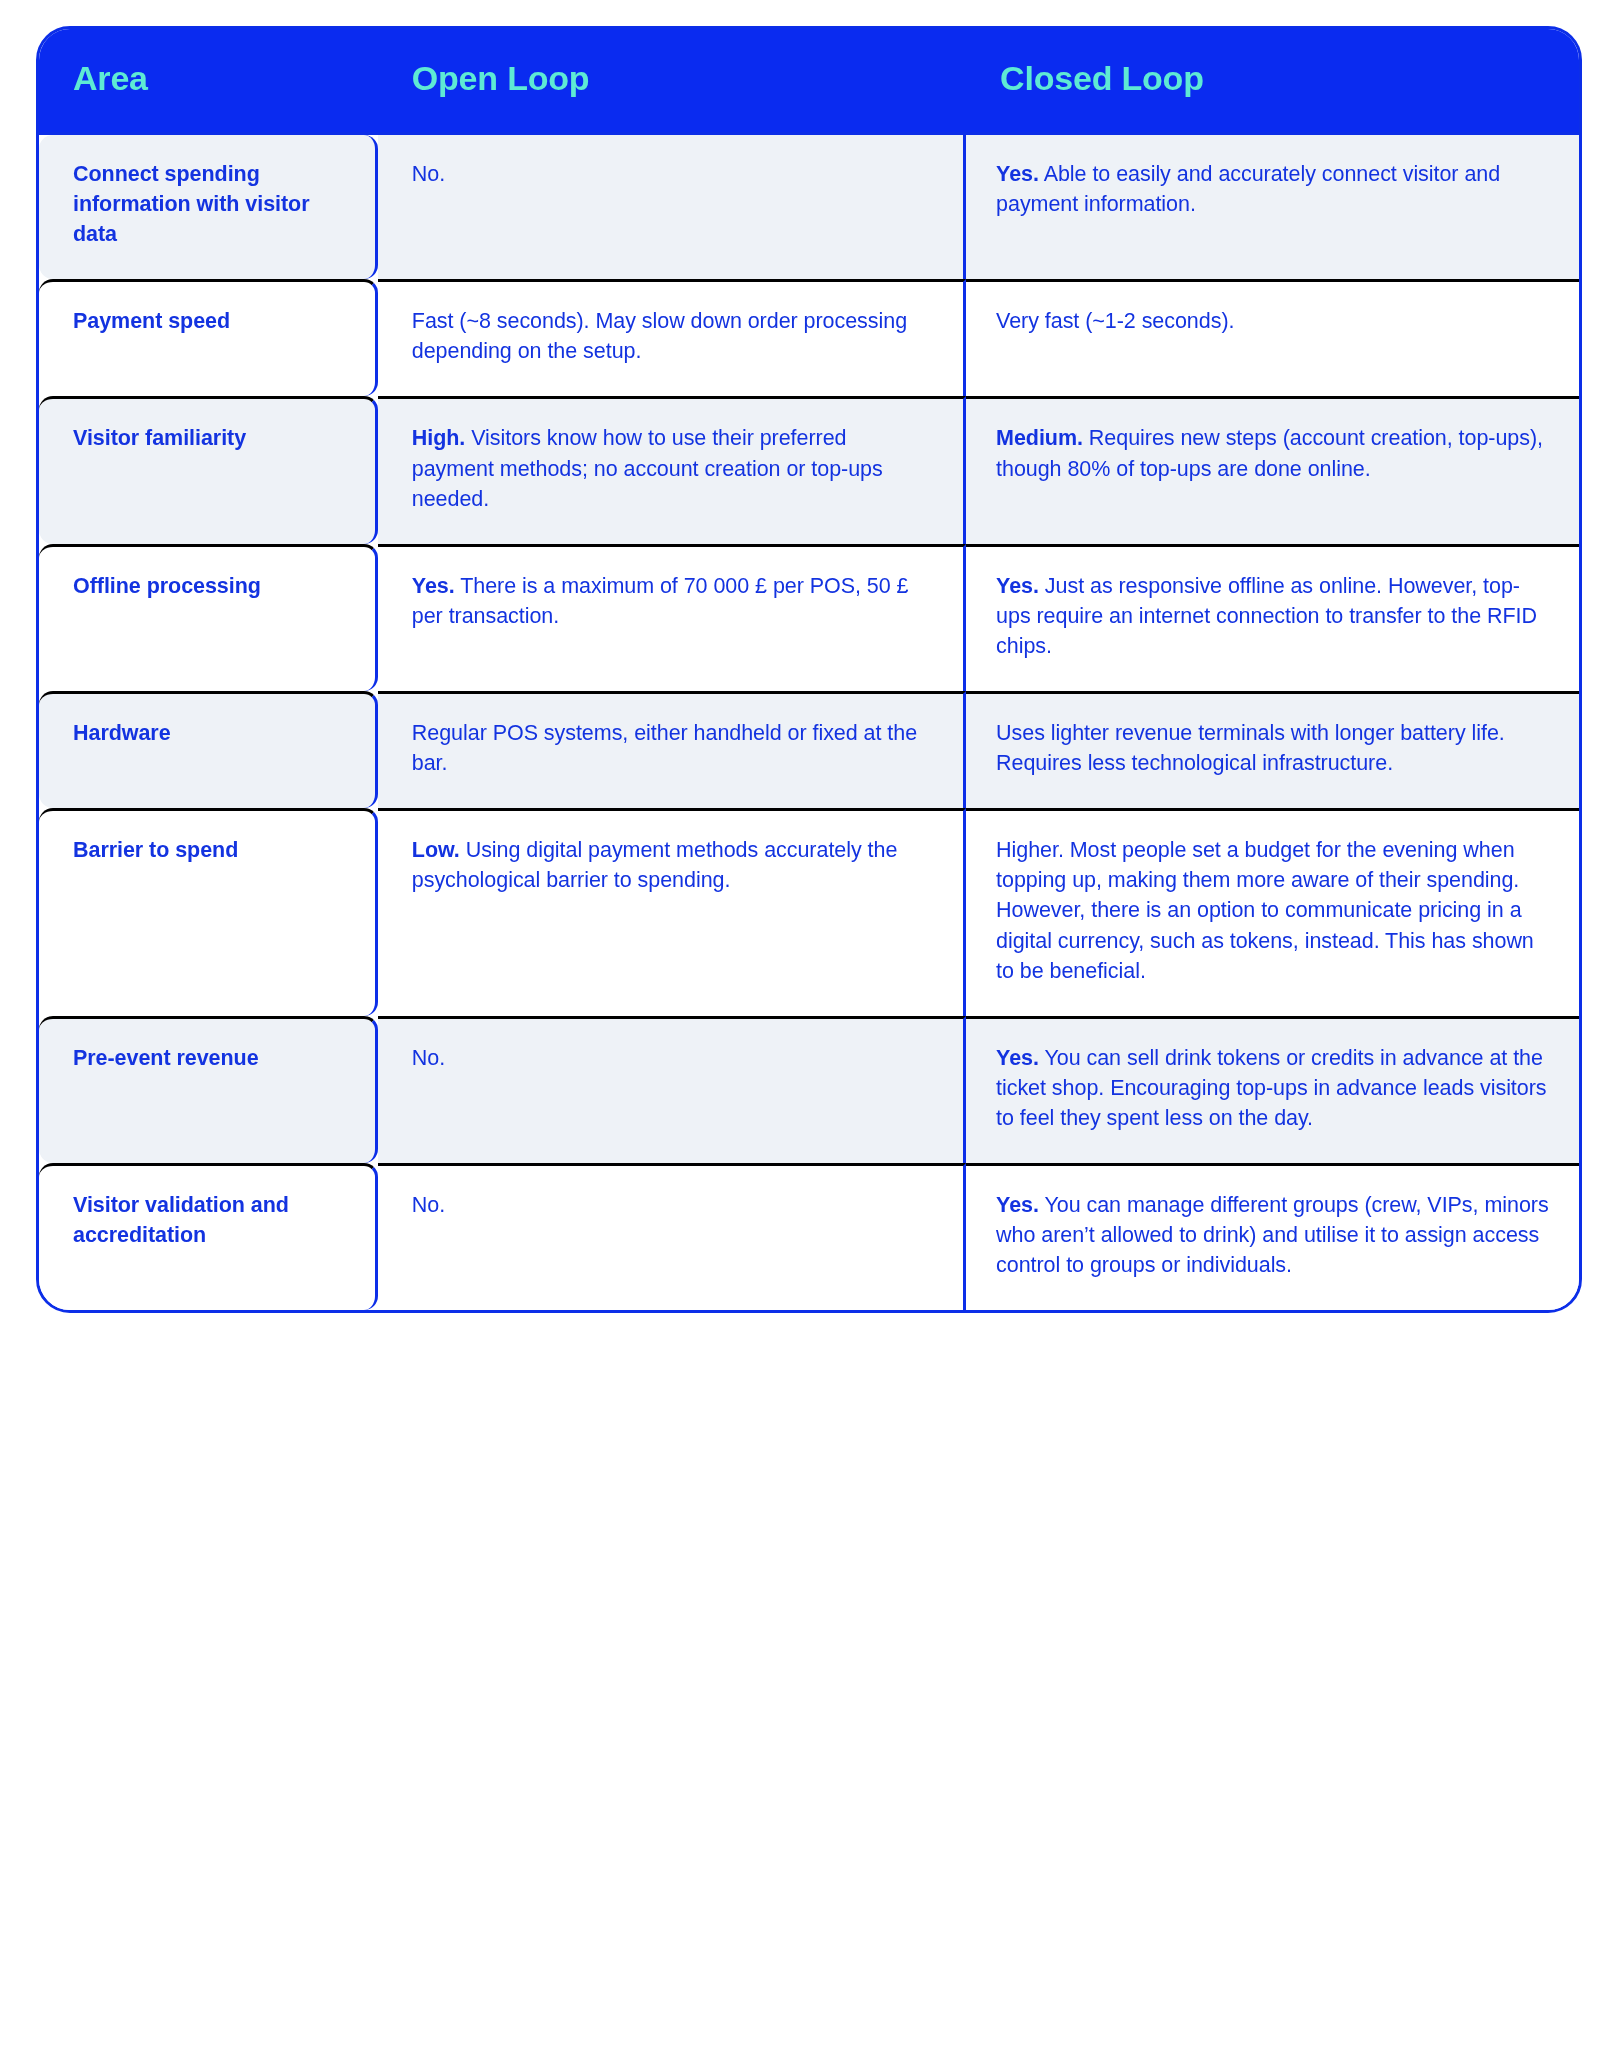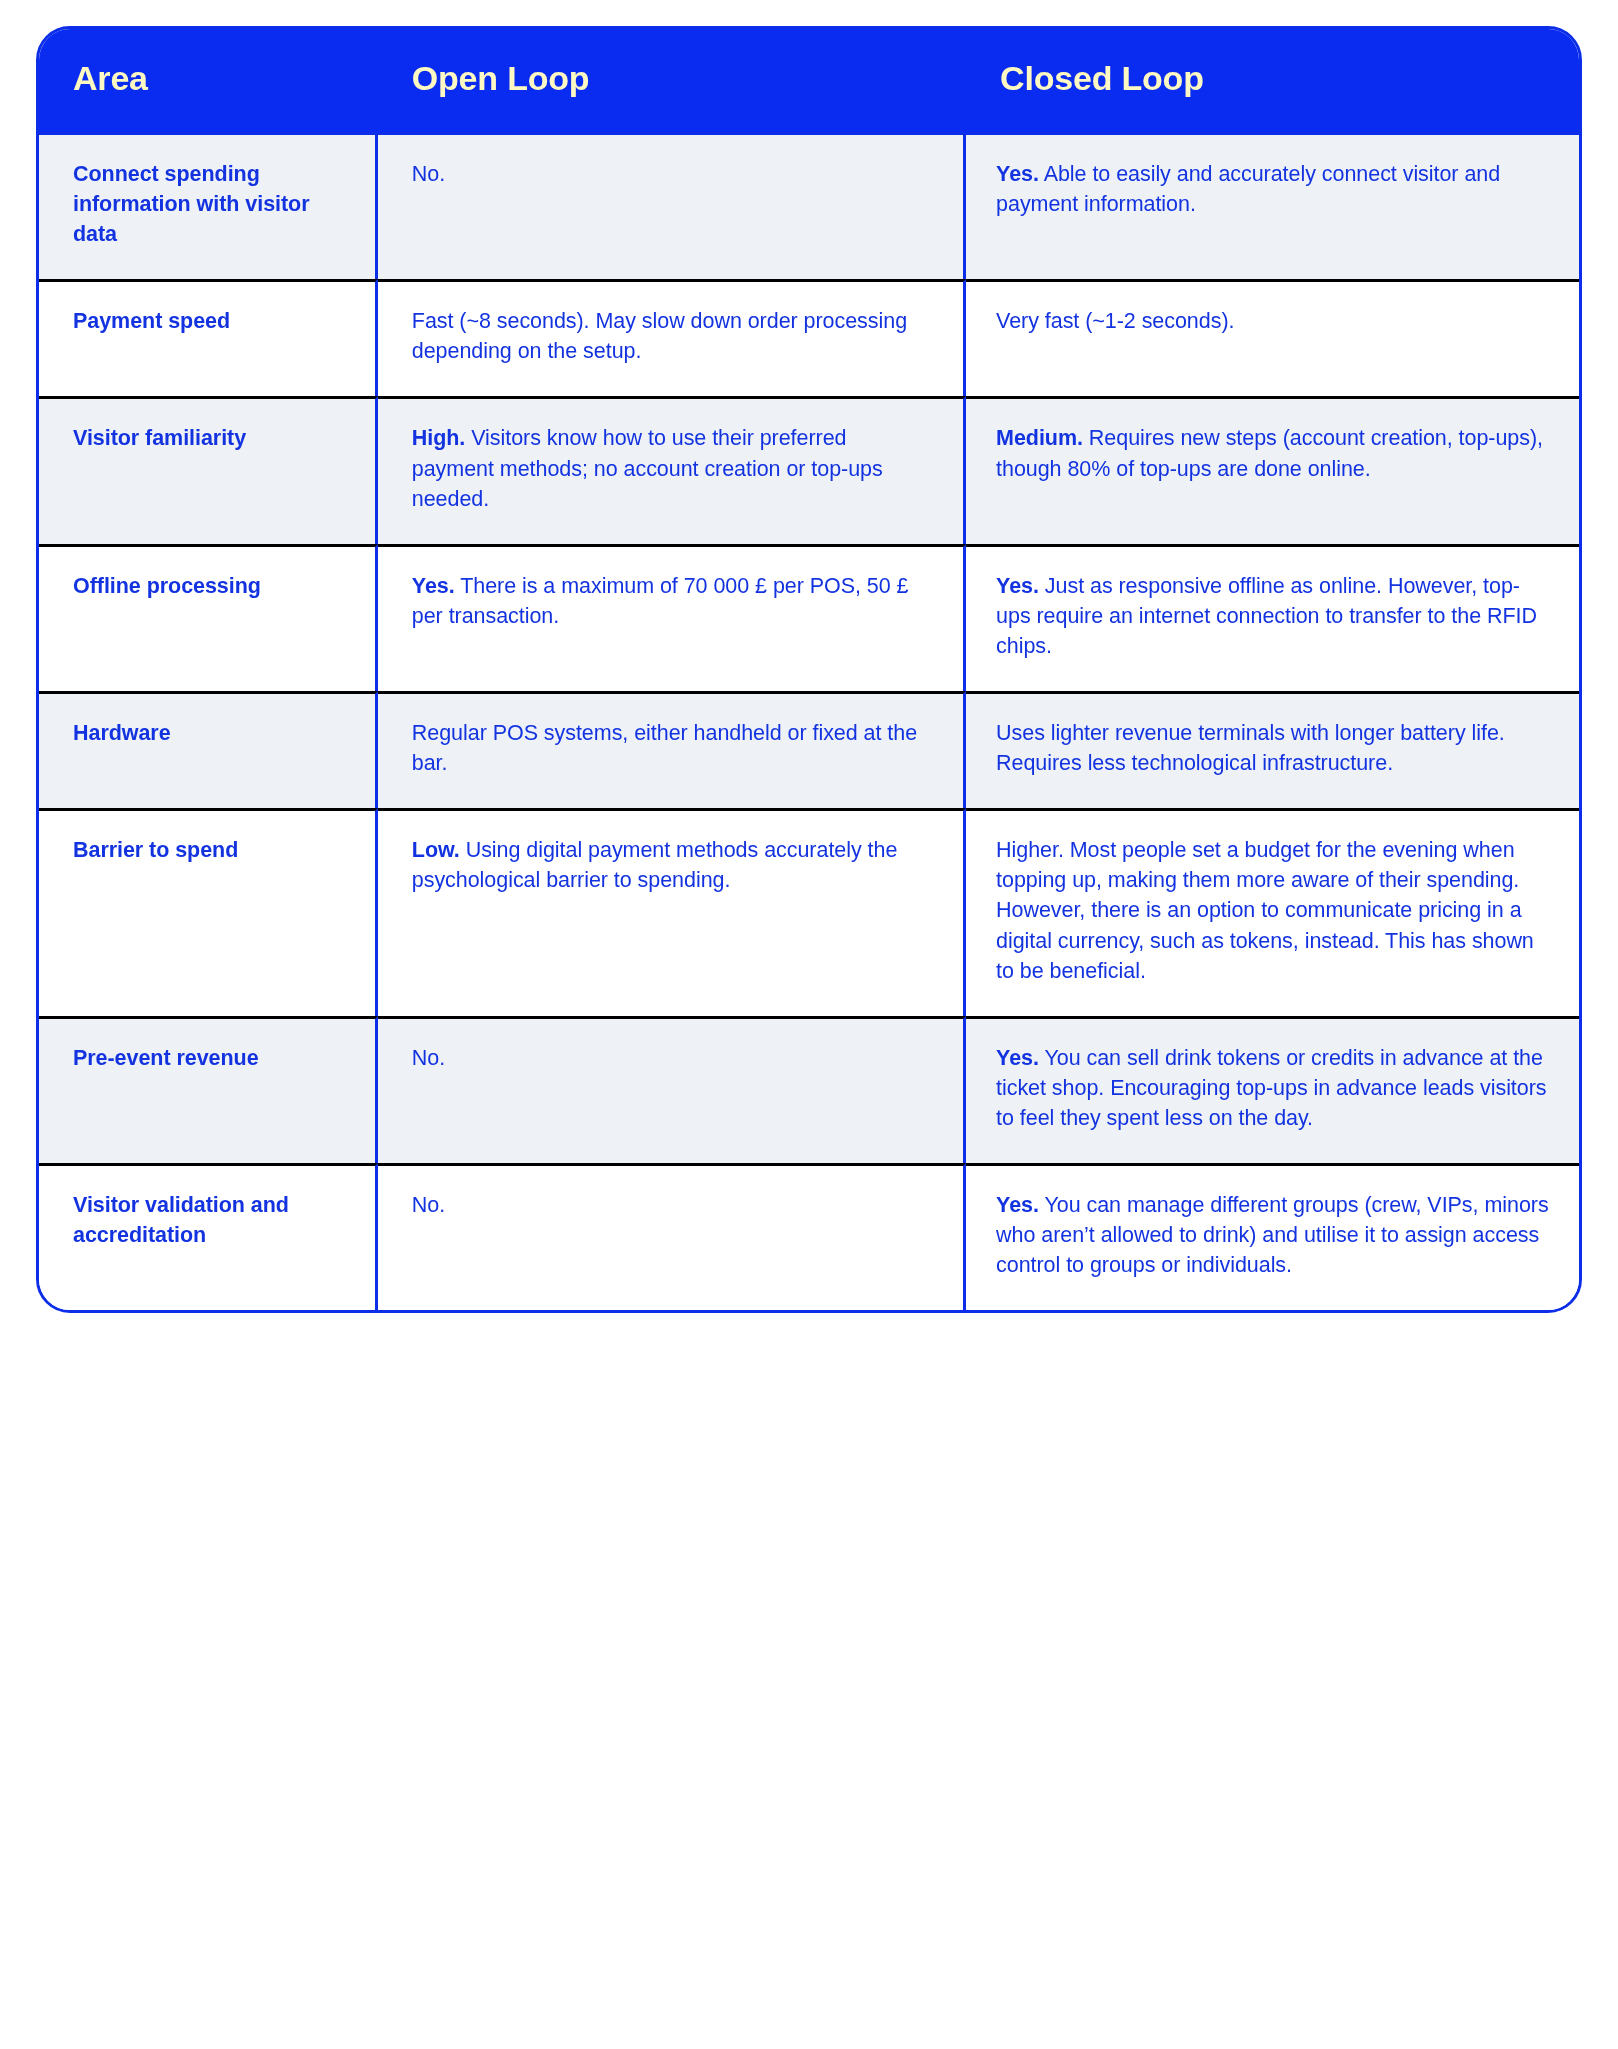--- a/index.html
+++ b/index.html
@@ -27,21 +27,21 @@
     border-collapse: separate;
     border-spacing: 0;
     border: 3px solid #0C2EE8;
     border-radius: 34px;
     overflow: hidden;
     table-layout: fixed;
   }
 
   .comparison-table thead th {
     background: #0A2BF0;
-    color: #fef9c3;
+    color: #5eead4;
     font-size: 34px;
     font-weight: bold;
     text-align: left;
     padding: 30px 0 34px 34px;
     letter-spacing: -0.2px;
     border-bottom: 3px solid #0C2EE8;
   }
 
   .comparison-table tbody td {
     vertical-align: top;
@@ -69,20 +69,21 @@
   }
 
   .col-area   { width: 22.0%; }
   .col-open   { width: 38.2%; }
   .col-closed { width: 39.8%; }
 
   td.area-cell {
     font-weight: bold;
     color: #0C2EE8;
     line-height: 1.42;
+    border-radius: 14px;
   }
 
   .lead {
     font-weight: bold;
   }
 
   .cell-text {
     display: block;
   }
 </style>

